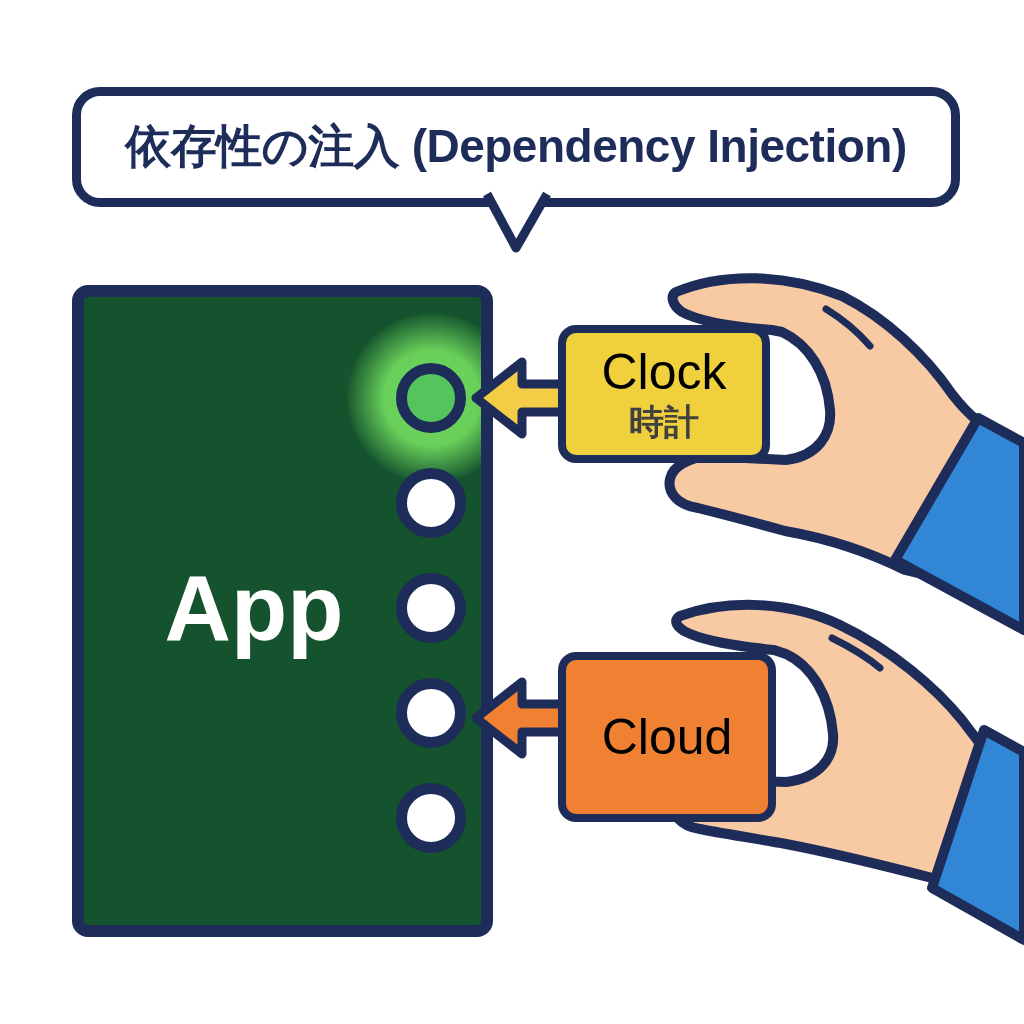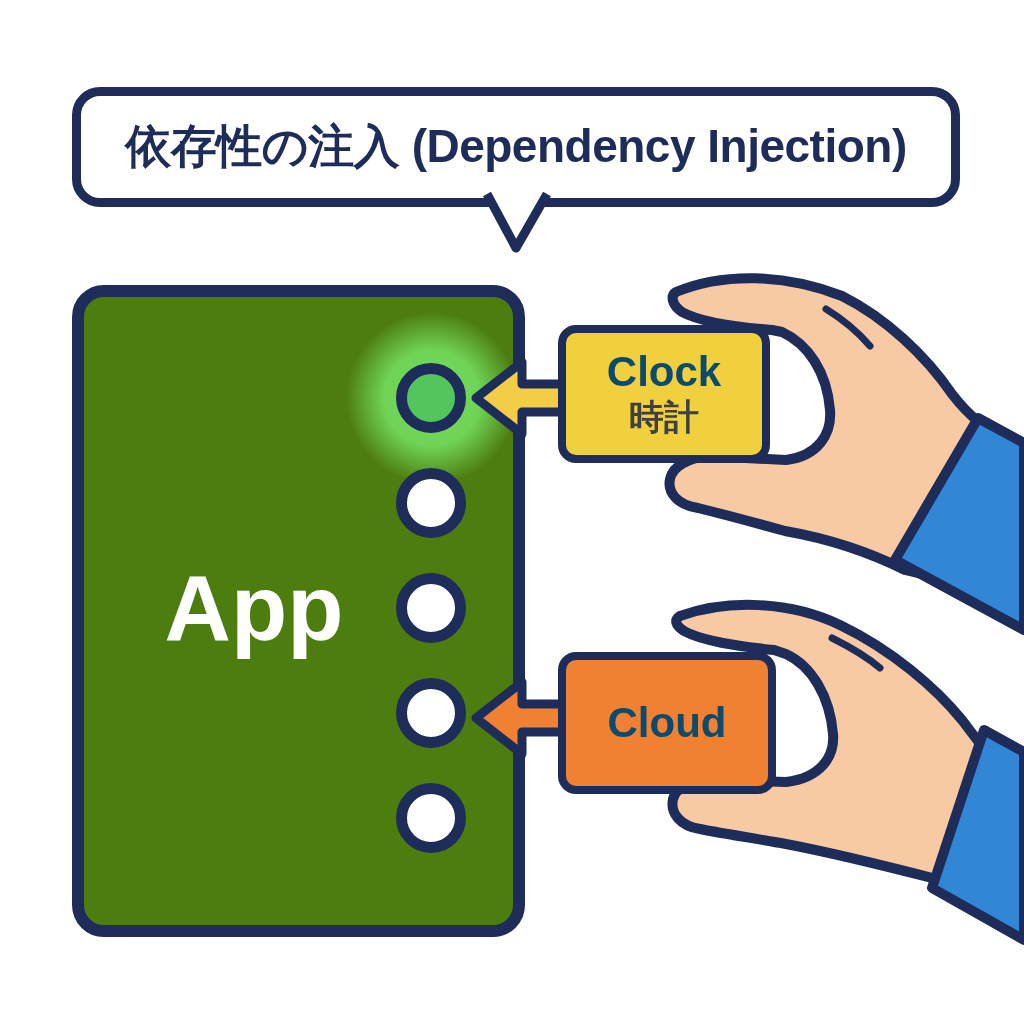--- a/index.html
+++ b/index.html
@@ -17,23 +17,23 @@
     background:#ffffff;z-index:1;
     display:flex;align-items:center;justify-content:center;
   }
   .bubble-text{
     font-size:46px;font-weight:800;color:#1e2c5a;letter-spacing:-0.5px;
     white-space:nowrap;
   }
 
   
   .app-box{
-    left:72px;top:285px;width:453px;height:652px;
-    box-sizing:border-box;border:12px solid #1e2c5a;border-radius:32px;
-    background:#4d7c0f;overflow:hidden;z-index:0;
+    left:72px;top:285px;width:421px;height:652px;
+    box-sizing:border-box;border:12px solid #1e2c5a;border-radius:16px;
+    background:#14532d;overflow:hidden;z-index:0;
   }
   .app-label{
     position:absolute;left:0;top:265px;width:340px;text-align:center;
     font-size:92px;font-weight:800;color:#ffffff;line-height:1;
   }
   .glow{
     position:absolute;left:263px;top:16px;width:170px;height:170px;
     background:radial-gradient(circle,
       rgba(116,224,96,0.95) 0%, rgba(116,224,96,0.88) 40%,
       rgba(116,224,96,0.0) 72%);
@@ -48,22 +48,22 @@
   
   .overlay{left:0;top:0;z-index:2;pointer-events:none;}
 
   
   .module{
     box-sizing:border-box;border:8px solid #1e2c5a;border-radius:18px;
     z-index:3;display:flex;flex-direction:column;align-items:center;
     justify-content:center;
   }
   .module.clock{left:558px;top:325px;width:212px;height:138px;background:#f0d13d;}
-  .module.cloud{left:558px;top:652px;width:218px;height:142px;background:#f08132;}
-  .module .en{font-size:42px;font-weight:700;color:#0c4a6e;line-height:1.1;}
+  .module.cloud{left:558px;top:652px;width:218px;height:170px;background:#f08132;}
+  .module .en{font-size:50px;font-weight:400;color:#000000;line-height:1.1;}
   .module .ja{font-size:35px;font-weight:800;color:#404040;line-height:1.25;}
 </style>
 </head>
 <body>
 
 <div class="abs app-box">
   <div class="glow"></div>
   <div>
       <div class="port filled" style="top: 66px; background: rgb(84, 197, 92);"></div>
       <div class="port" style="top: 171px;"></div>

